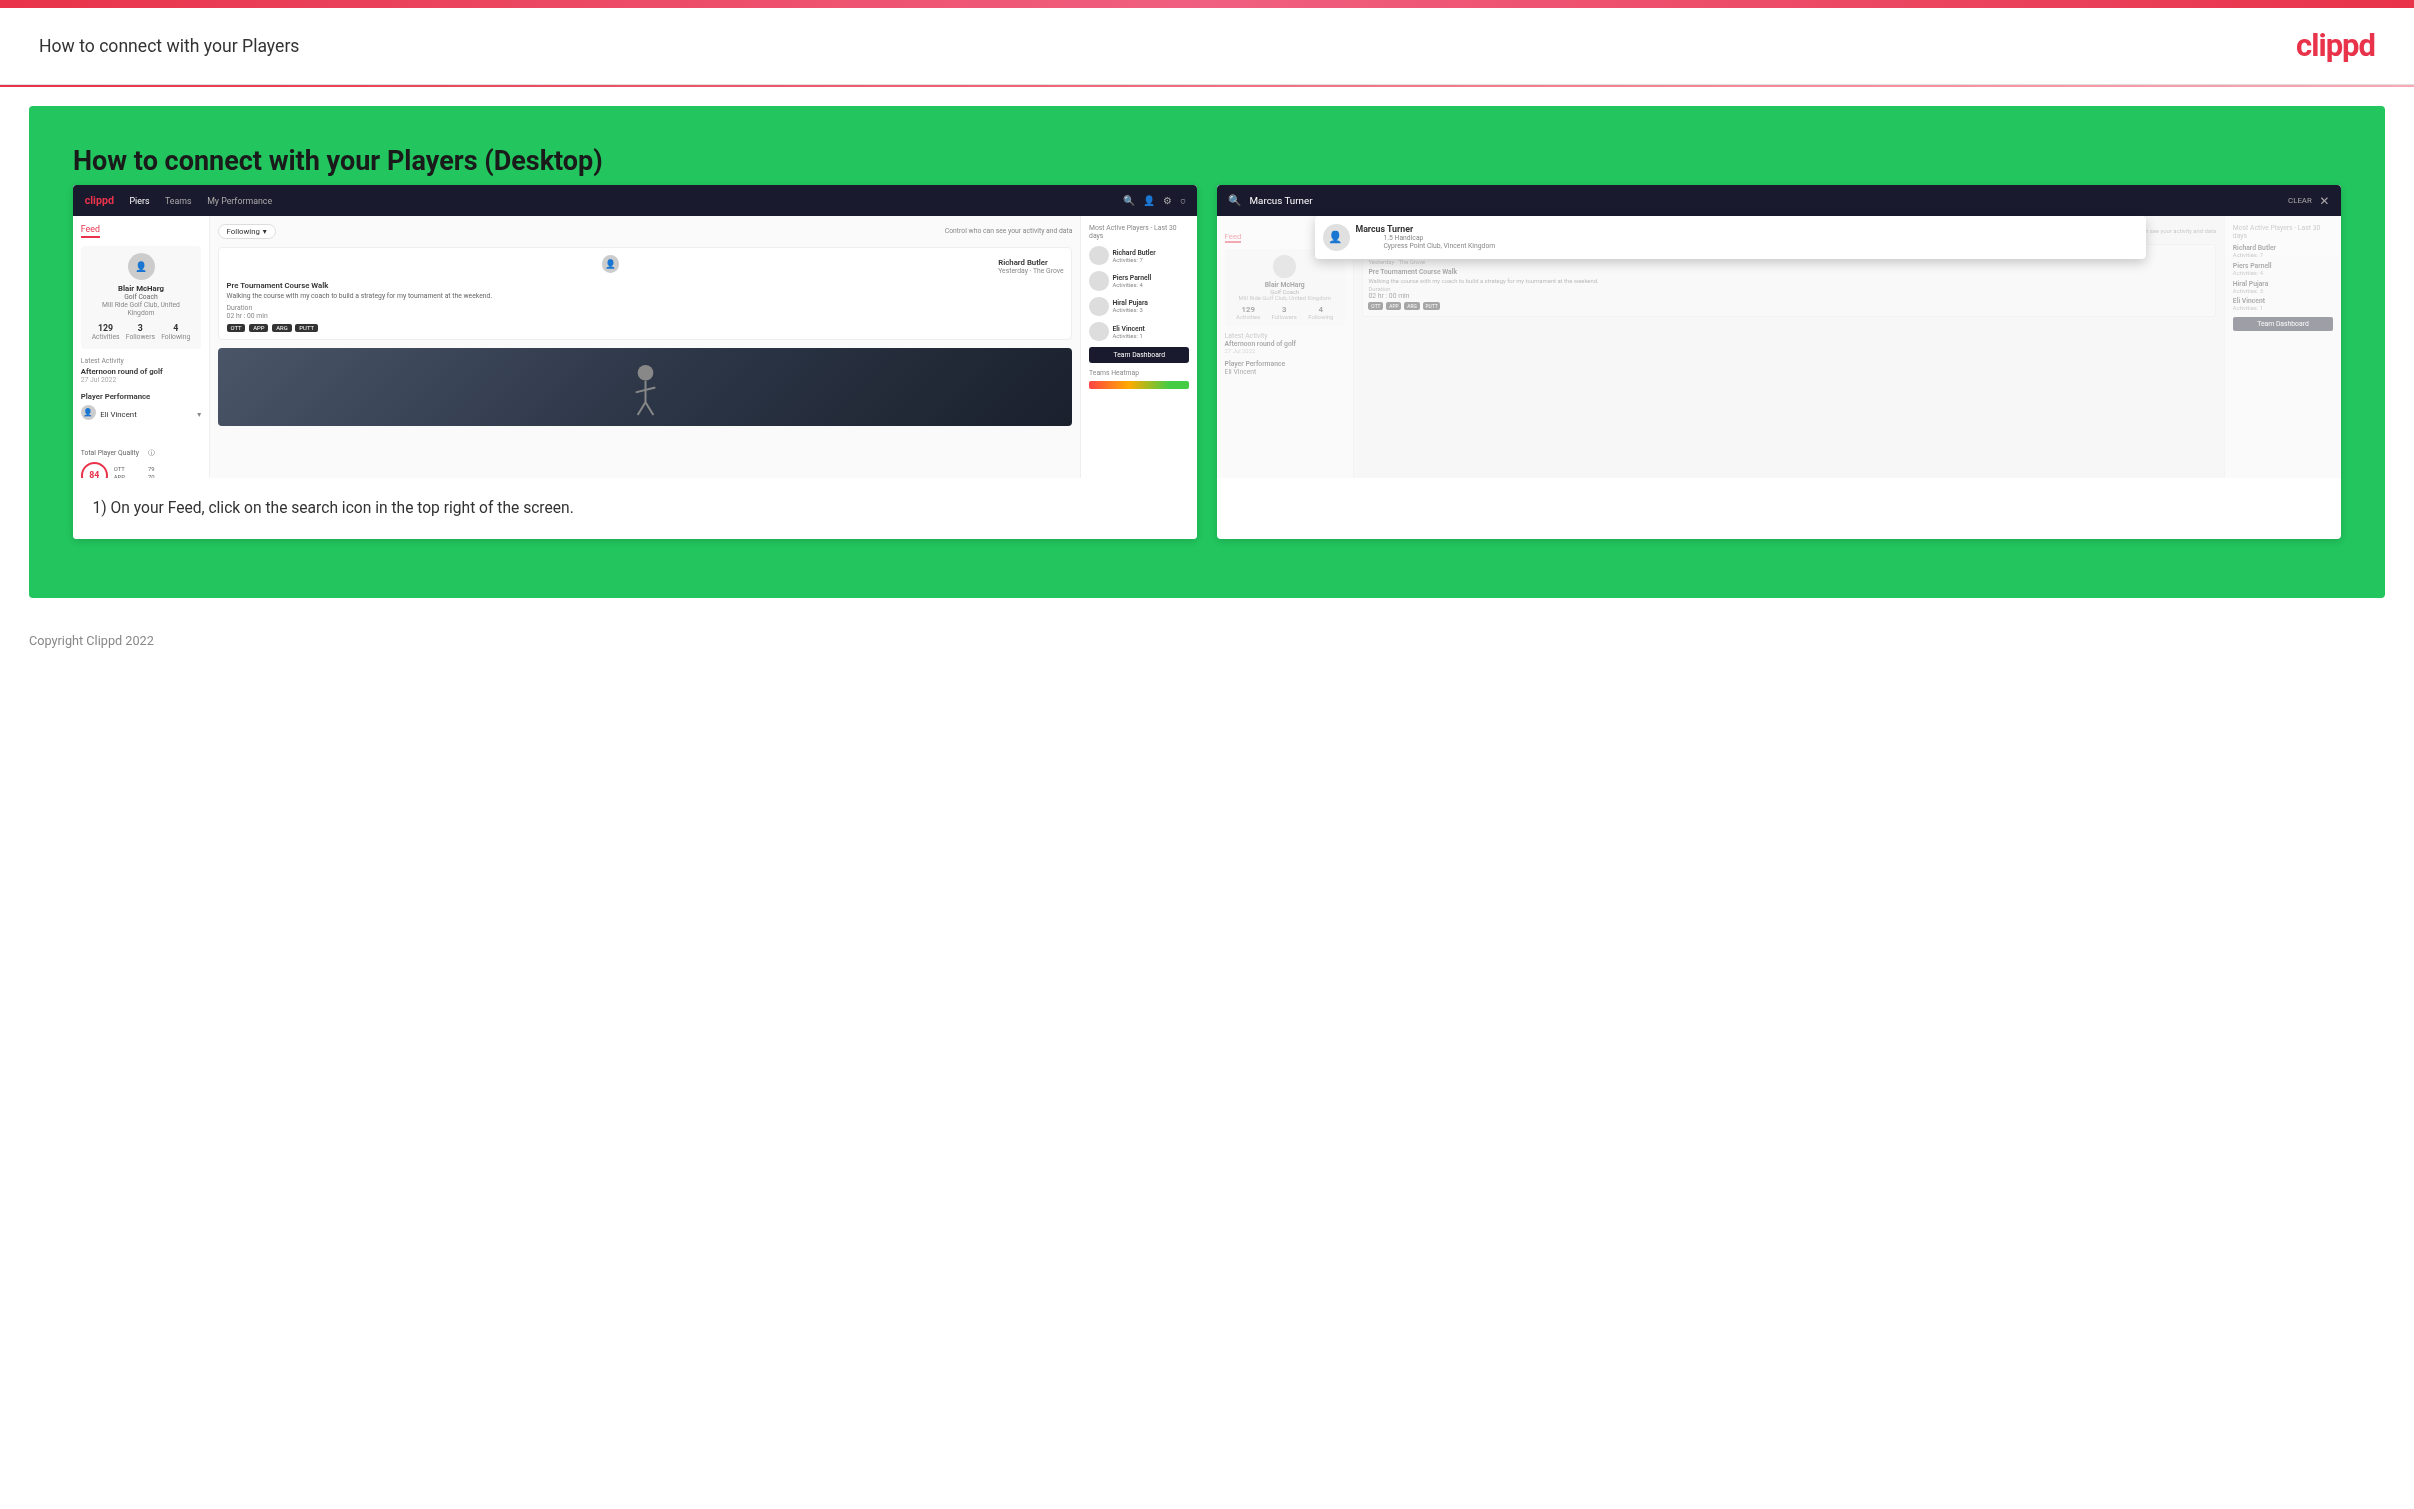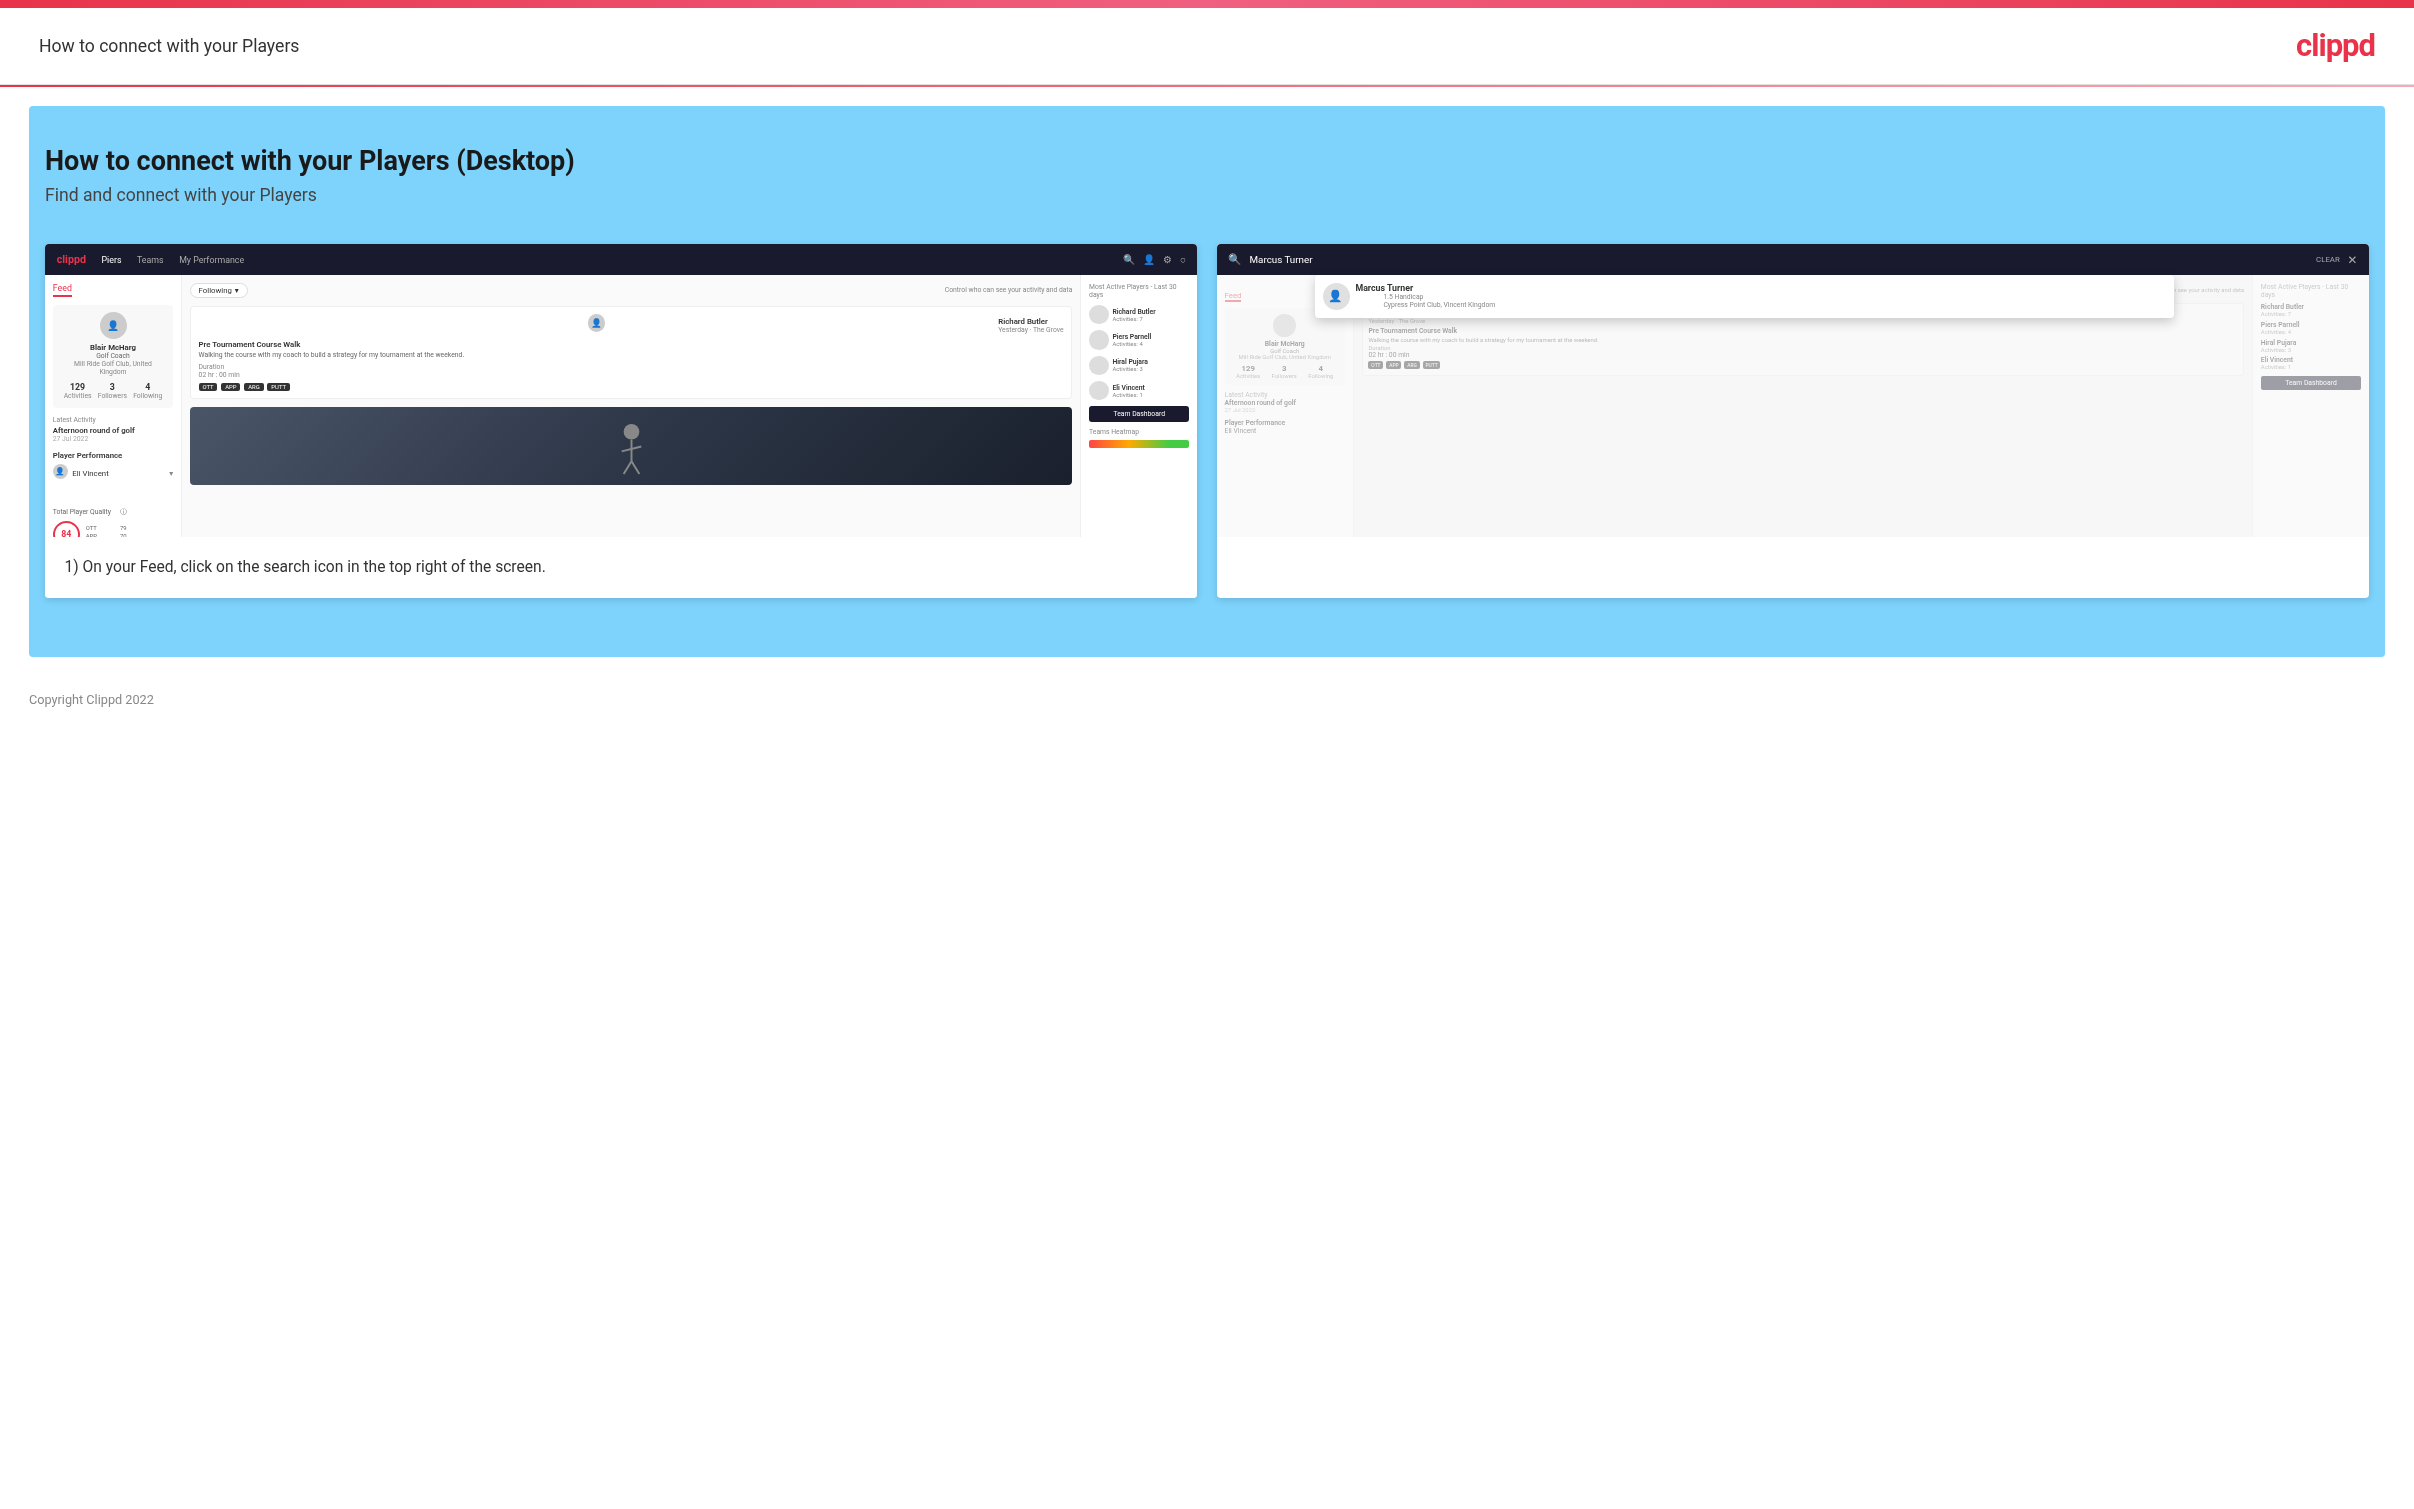--- a/index.html
+++ b/index.html
@@ -38,23 +38,23 @@
 
     
     .header-divider {
       height: 2px;
       background: linear-gradient(90deg, #e8334a 0%, #f9a8b5 100%);
       margin: 0;
     }
 
     
     .main-content {
-      background: #7dd3fc;
+      background: #22c55e;
       margin: 19.5px 29px;
-      padding: 39px 16px 59px;
+      padding: 39px 44px 59px;
       border-radius: 3.9px;
     }
 
     .main-title {
       font-size: 27px;
       font-weight: 700;
       color: #1a1a1a;
       margin-bottom: 7.8px;
     }
     .main-subtitle {
@@ -372,21 +372,20 @@
 
 <div class="header">
   <span class="header-title">How to connect with your Players</span>
   <span class="logo">clippd</span>
 </div>
 
 <div class="header-divider"></div>
 
 <div class="main-content">
   <div class="main-title">How to connect with your Players (Desktop)</div>
-  <div class="main-subtitle">Find and connect with your Players</div>
 
   <div class="screenshots-row">
 
     <div class="screenshot-panel">
       <div class="app-screenshot">
 
         <div class="app-nav">
           <span class="app-logo-small">clippd</span>
           <span class="app-nav-item active">Piers</span>
           <span class="app-nav-item">Teams</span>

